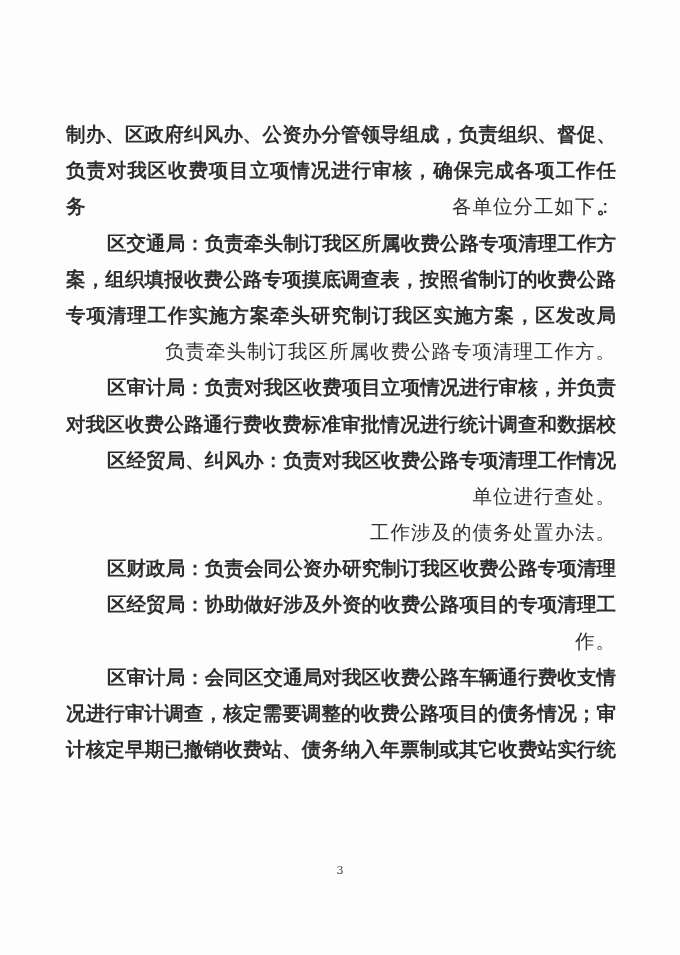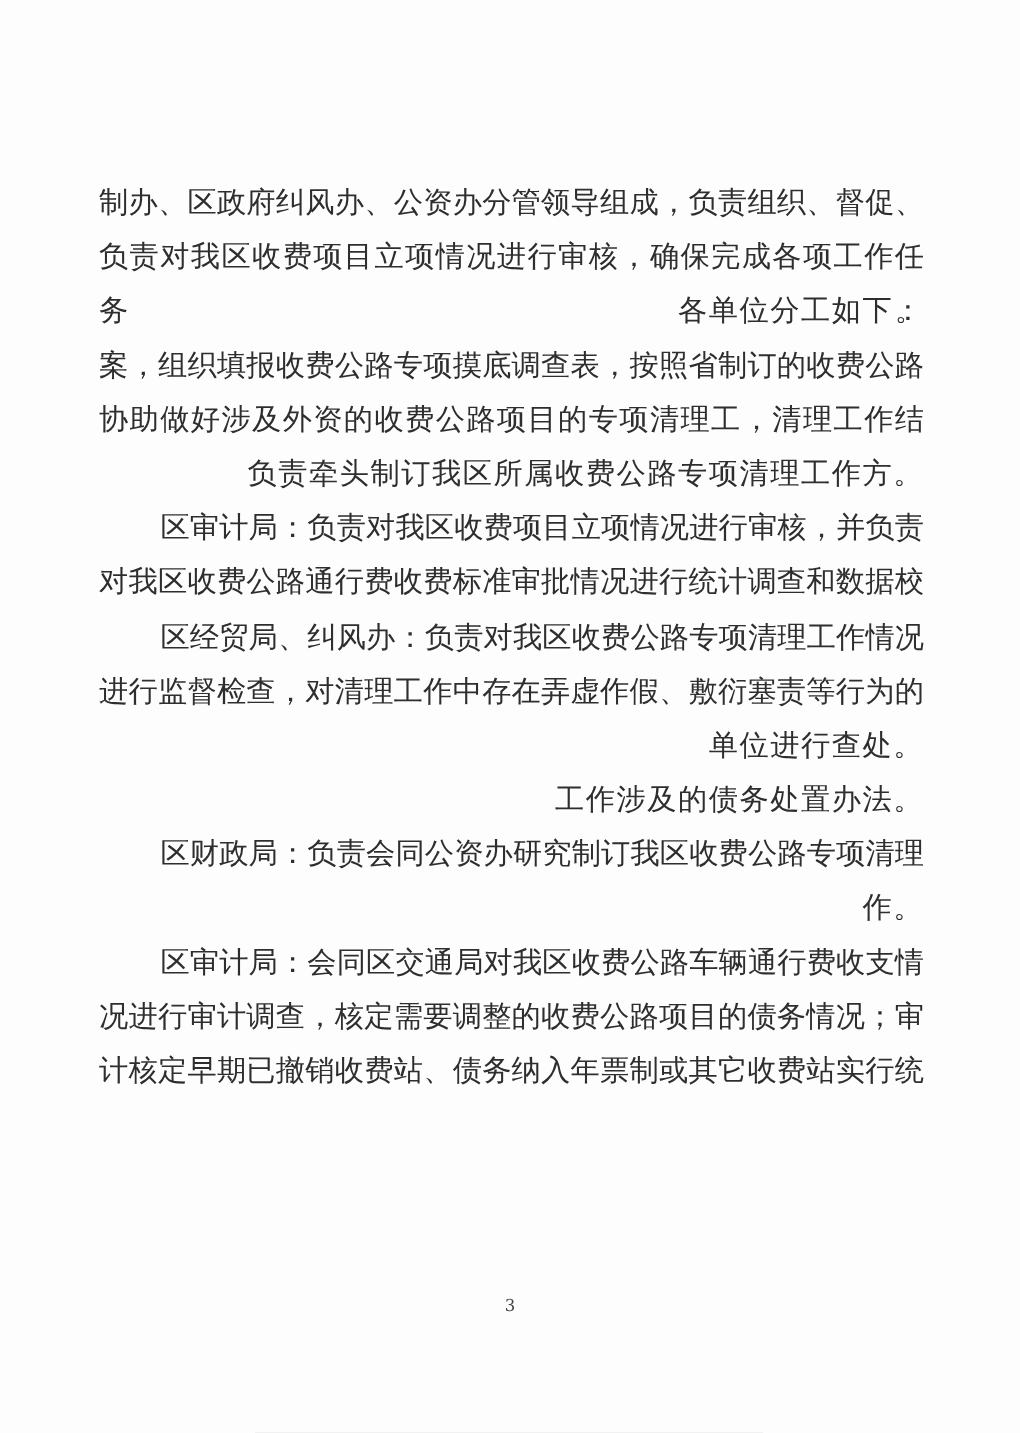--- a/index.html
+++ b/index.html
@@ -30,20 +30,21 @@
     white-space: nowrap;
     letter-spacing: 1px;
     text-align: right;
   }
   .line.justify {
     white-space: normal;
     word-break: break-all;
     text-align: justify;
     text-align-last: justify;
     letter-spacing: 0;
+    font-weight: bold;
   }
   .line.indent {
     text-indent: 2.1em;
   }
   .page-number {
     position: absolute;
     top: 864px;
     left: 0;
     width: 100%;
     text-align: center;
@@ -53,29 +54,30 @@
   }
 </style>
 </head>
 <body>
 
 <div class="page">
   <div class="content">
       <div class="line justify">制办、区政府纠风办、公资办分管领导组成，负责组织、督促、</div>
       <div class="line justify">负责对我区收费项目立项情况进行审核，确保完成各项工作任务。</div>
       <div class="line">各单位分工如下：</div>
+      <div class="line indent justify">区交通局：负责牵头制订我区所属收费公路专项清理工作方</div>
       <div class="line justify">案，组织填报收费公路专项摸底调查表，按照省制订的收费公路</div>
-      <div class="line justify">协助做好涉及外资的收费公路项目的专项清理工，清理工作结</div>
+      <div class="line justify">专项清理工作实施方案牵头研究制订我区实施方案，区发改局</div>
       <div class="line">负责牵头制订我区所属收费公路专项清理工作方。</div>
       <div class="line indent justify">区审计局：负责对我区收费项目立项情况进行审核，并负责</div>
       <div class="line justify">对我区收费公路通行费收费标准审批情况进行统计调查和数据校</div>
       <div class="line indent justify">区经贸局、纠风办：负责对我区收费公路专项清理工作情况</div>
-      <div class="line justify">进行监督检查，对清理工作中存在弄虚作假、敷衍塞责等行为的</div>
       <div class="line">单位进行查处。</div>
       <div class="line">工作涉及的债务处置办法。</div>
       <div class="line indent justify">区财政局：负责会同公资办研究制订我区收费公路专项清理</div>
+      <div class="line indent justify">区经贸局：协助做好涉及外资的收费公路项目的专项清理工</div>
       <div class="line">作。</div>
       <div class="line indent justify">区审计局：会同区交通局对我区收费公路车辆通行费收支情</div>
       <div class="line justify">况进行审计调查，核定需要调整的收费公路项目的债务情况；审</div>
       <div class="line justify">计核定早期已撤销收费站、债务纳入年票制或其它收费站实行统</div>
     </div>
   <div class="page-number">3</div>
 </div>
 
 </body></html>

